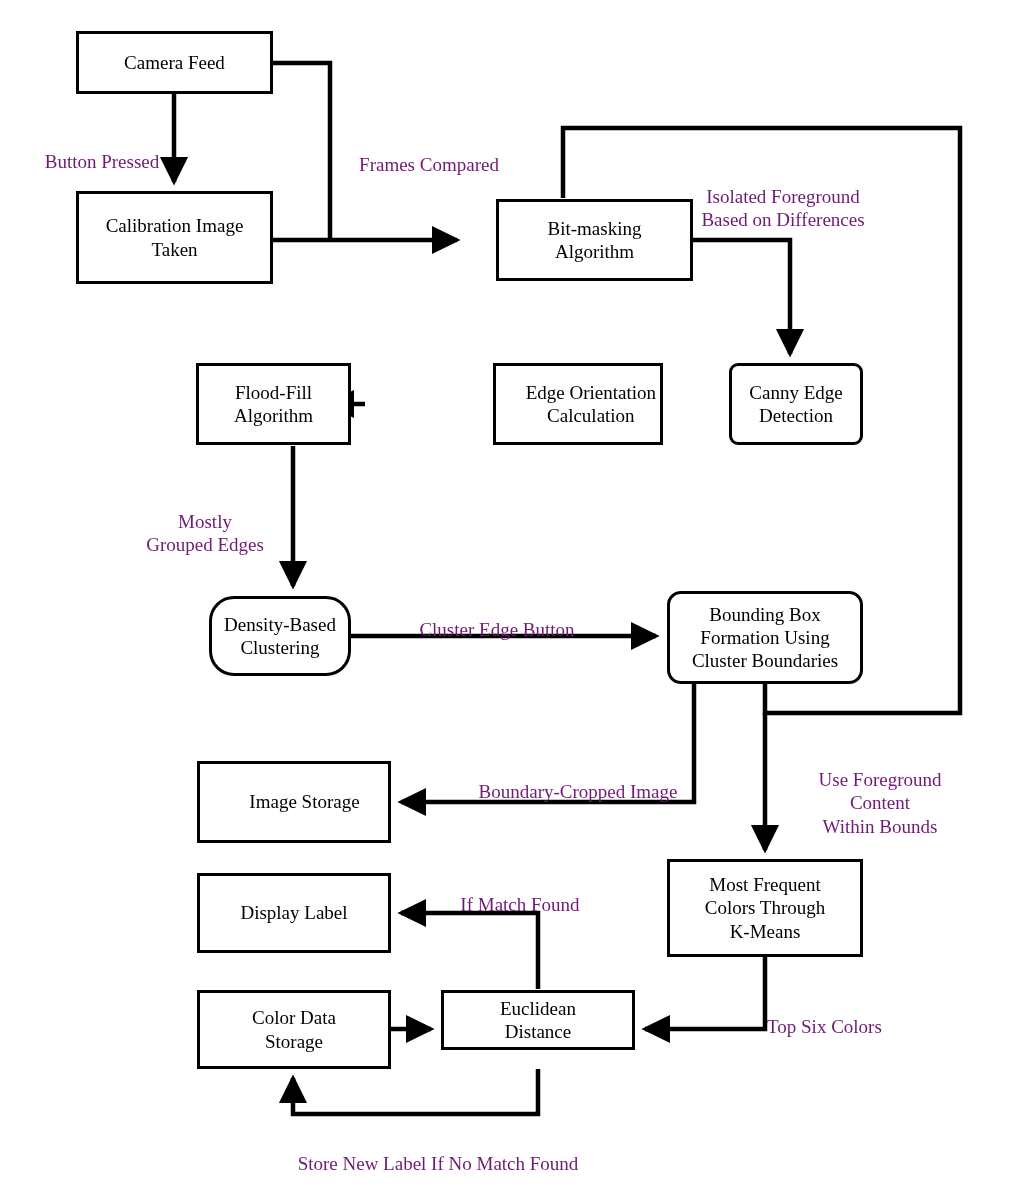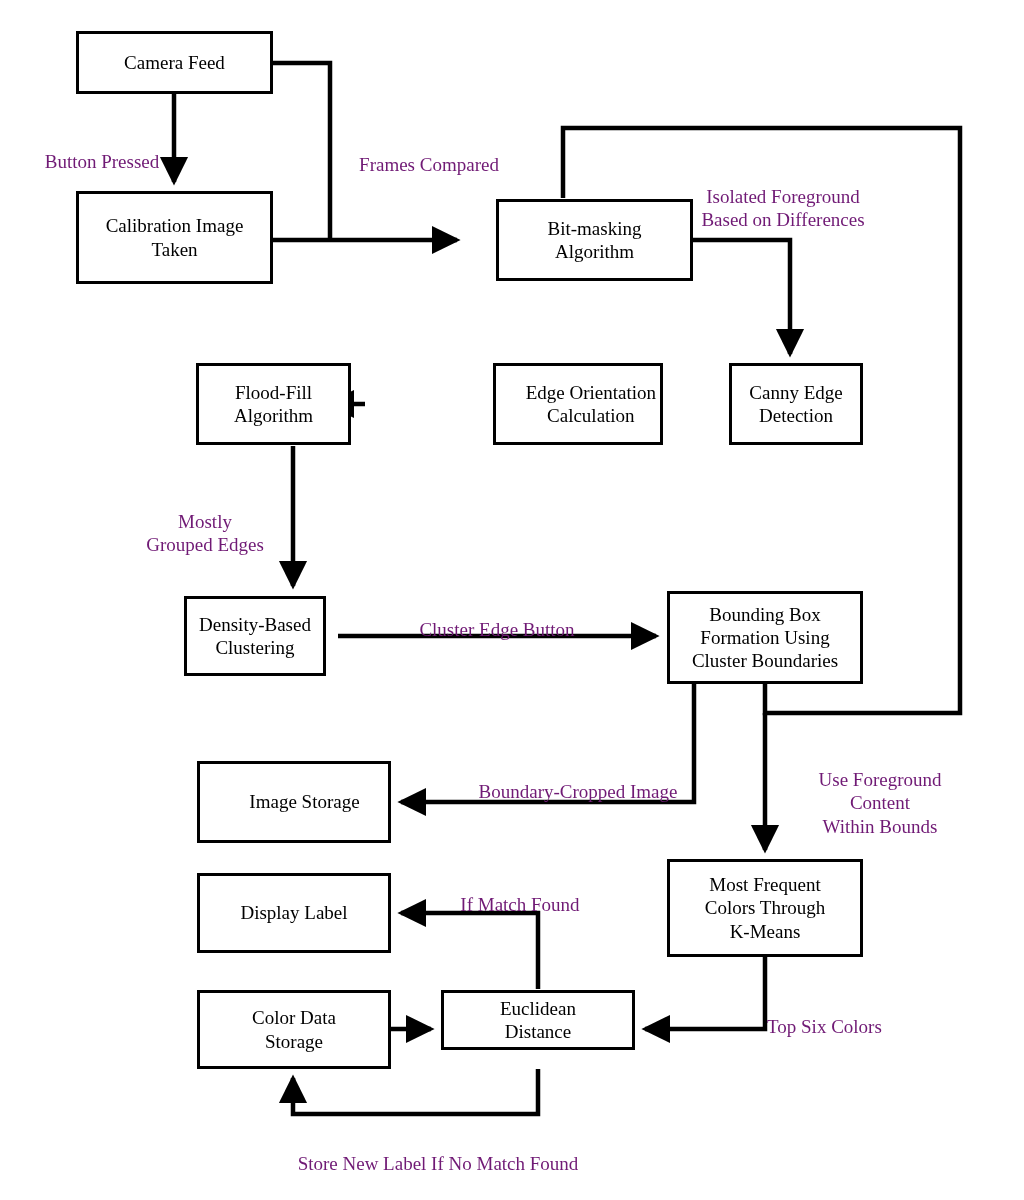--- a/index.html
+++ b/index.html
@@ -105,41 +105,41 @@
   <div class="node" style="left:76px; top:191px; width:197px; height:93px;">
     <span class="node-label">Calibration Image
 Taken</span>
   </div>
 
   <div class="node" style="left:466px; top:199px; width:197px; height:82px;margin-left:30px;">
     <span class="node-label">Bit-masking
 Algorithm</span>
   </div>
 
-  <div class="node" style="left:729px; top:363px; width:134px; height:82px;">
+  <div class="node" style="left:729px; top:363px; width:134px; height:82px;border-radius:9px;">
     <span class="node-label">Canny Edge
 Detection</span>
   </div>
 
   <div class="node" style="left:493px; top:363px; width:170px; height:82px;justify-content:flex-end;">
     <span class="node-label">Edge Orientation
 Calculation</span>
   </div>
 
   <div class="node" style="left:196px; top:363px; width:155px; height:82px;">
     <span class="node-label">Flood-Fill
 Algorithm</span>
   </div>
 
-  <div class="node" style="left:184px; top:596px; width:142px; height:80px;">
+  <div class="node" style="left:209px; top:596px; width:142px; height:80px;border-radius:25px;">
     <span class="node-label">Density-Based
 Clustering</span>
   </div>
 
-  <div class="node" style="left:667px; top:591px; width:196px; height:93px;">
+  <div class="node" style="left:667px; top:591px; width:196px; height:93px;border-radius:14px;">
     <span class="node-label">Bounding Box
 Formation Using
 Cluster Boundaries</span>
   </div>
 
   <div class="node" style="left:197px; top:761px; width:194px; height:82px;padding-left:21px;">
     <span class="node-label">Image Storage</span>
   </div>
 
   <div class="node" style="left:667px; top:859px; width:196px; height:98px;">

